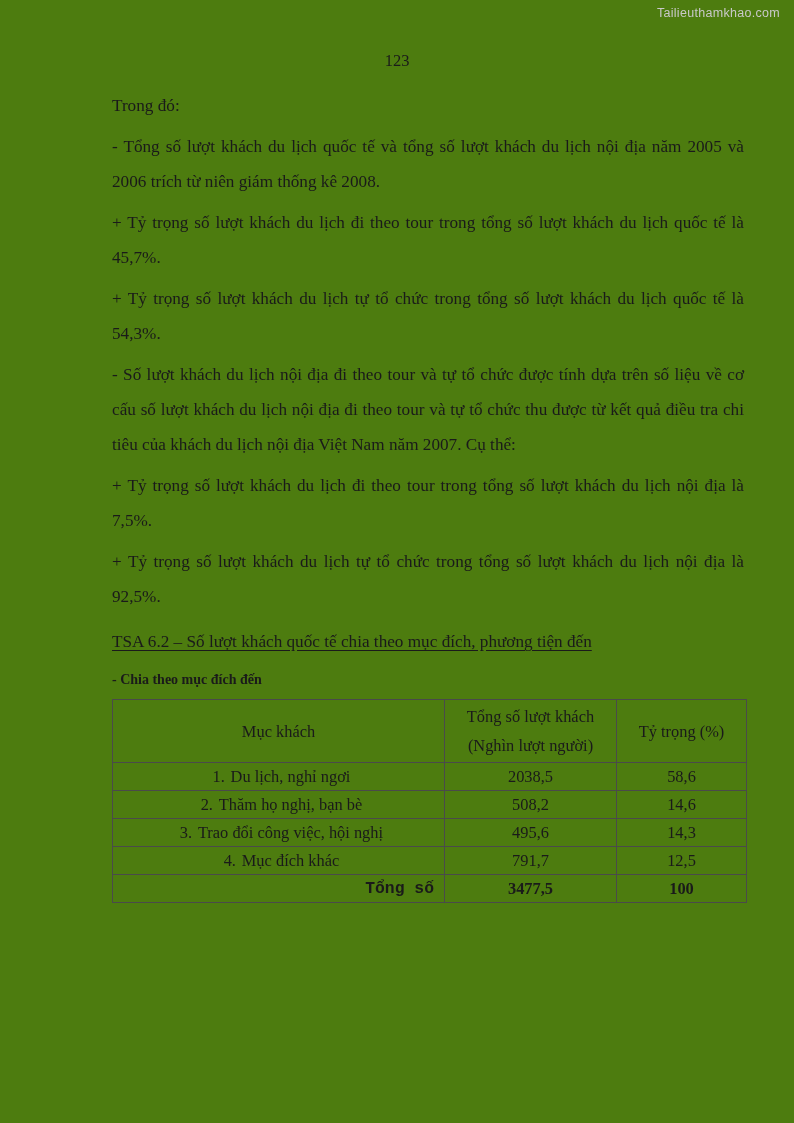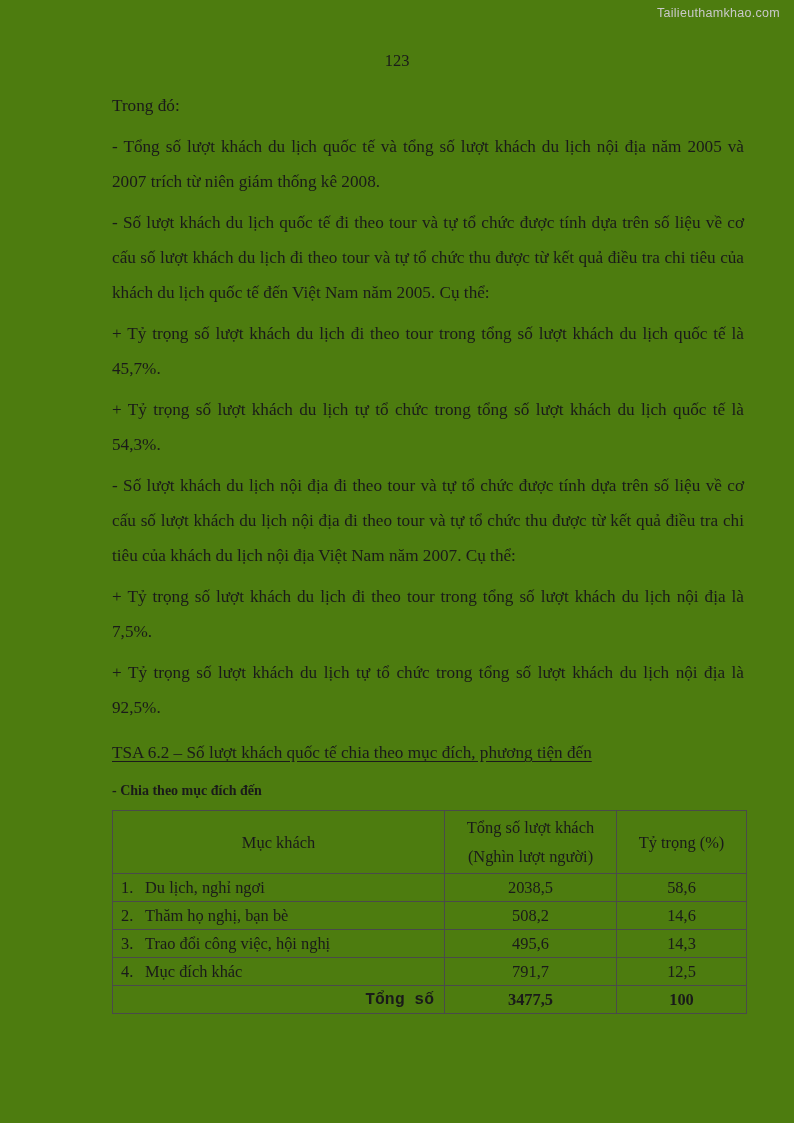--- a/index.html
+++ b/index.html
@@ -80,20 +80,21 @@
     table-layout: fixed;
   }
   table.data-table td,
   table.data-table th {
     border: 1px solid #4a4a4a;
     font-size: 16.4px;
     color: #1a1a1a;
     font-weight: normal;
     padding: 0 8px;
     vertical-align: middle;
+    text-align: center;
   }
   .col-purpose { width: 332px; }
   .col-total   { width: 172px; }
   .col-share   { width: 130px; }
 
   table.data-table thead td {
     text-align: center;
     line-height: 29px;
     padding-top: 2px;
     padding-bottom: 2px;
@@ -133,23 +134,22 @@
 <div class="page">
 
   <div class="watermark">Tailieuthamkhao.com</div>
 
   <div class="page-number">123</div>
 
   <div class="content">
 
     <p class="para">Trong đó:</p>
 
-    <p class="para">- Tổng số lượt khách du lịch quốc tế và tổng số lượt khách du lịch nội địa năm 2005 và 2007 trích từ niên giám thống kê 2008.</p>
-
-    <p class="para">- Số lượt khách du lịch quốc tế đi theo tour và  tự tổ chức được tính dựa trên số liệu về cơ cấu số lượt khách du lịch đi theo tour và tự tổ chức thu được từ kết quả điều tra chi tiêu của khách du lịch quốc tế đến Việt Nam năm 2005. Cụ thể:</p>
+    <p class="para">- Tổng số lượt khách du lịch quốc tế và tổng số lượt khách du lịch nội địa năm 2005 và 2006 trích từ niên giám thống kê 2008.</p>
+
 
     <p class="para">+ Tỷ trọng số lượt khách du lịch đi theo tour trong tổng số lượt khách du lịch quốc tế là 45,7%.</p>
 
     <p class="para">+ Tỷ trọng số lượt khách du lịch tự tổ chức trong tổng số lượt khách du lịch quốc tế là 54,3%.</p>
 
     <p class="para">- Số lượt khách du lịch nội địa đi theo tour và  tự tổ chức được tính dựa trên số liệu về cơ cấu số lượt khách du lịch nội địa đi theo tour và tự tổ chức thu được từ kết quả điều tra chi tiêu của khách du lịch nội địa Việt Nam năm 2007. Cụ thể:</p>
 
     <p class="para">+ Tỷ trọng số lượt khách du lịch đi theo tour trong tổng số lượt khách du lịch nội địa là 7,5%.</p>
 
     <p class="para">+ Tỷ trọng số lượt khách du lịch tự tổ chức trong tổng số lượt khách du lịch nội địa là 92,5%.</p>

